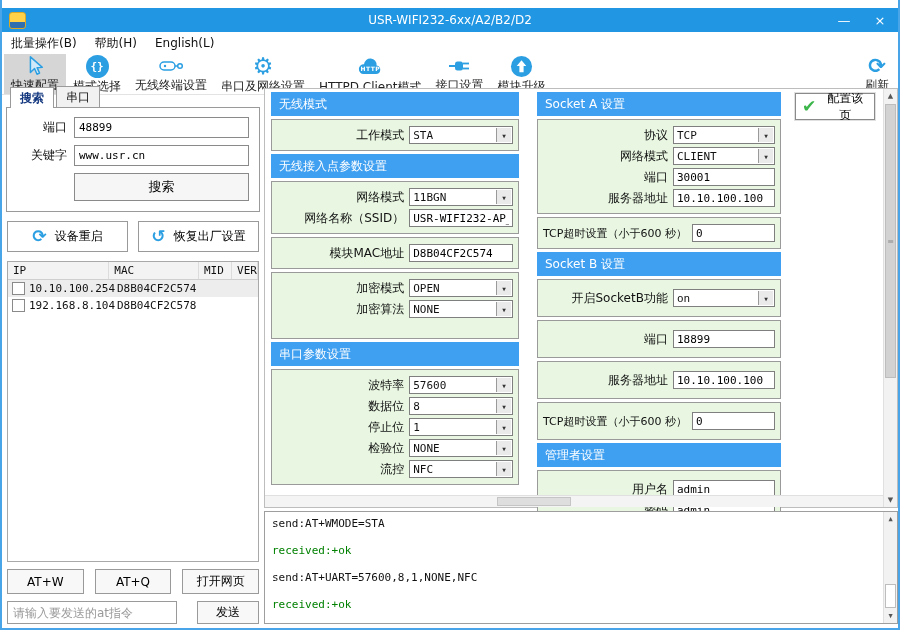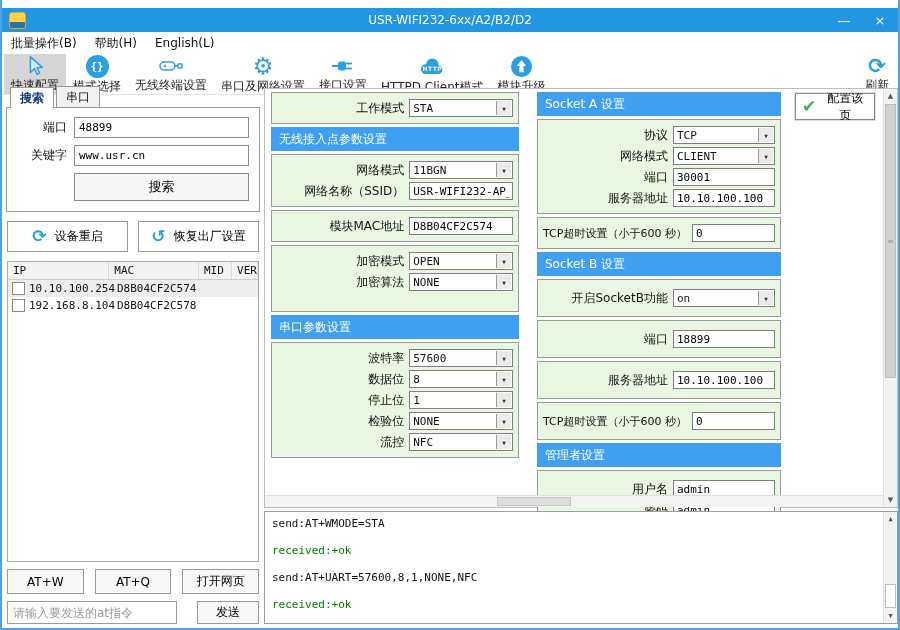--- a/index.html
+++ b/index.html
@@ -149,39 +149,39 @@
       <span>无线终端设置</span>
     </div>
     <div class="tb-item">
       <span class="ticon">
           <span class="glyph-blue gear-g">⚙</span>
         </span>
       <span>串口及网络设置</span>
     </div>
     <div class="tb-item">
       <span class="ticon">
+        <span class="cloud-wrap">
+          <svg width="26" height="24" viewBox="0 0 26 24">
+              <path d="M6.5 19 h12.5 a4.3 4.3 0 0 0 .6-8.55 A6.3 6.3 0 0 0 7 9.2 A4.5 4.5 0 0 0 6.5 19 z" fill="#2b9fe2"></path>
+            </svg>
+          <span class="http-badge">HTTP</span>
+        </span>
+      </span>
+      <span>HTTPD Client模式</span>
+    </div>
+    <div class="tb-item">
+      <span class="ticon">
         <svg width="26" height="20" viewBox="0 0 26 20">
             <line x1="2" y1="10" x2="8" y2="10" stroke="#2b9fe2" stroke-width="2"></line>
             <rect x="8" y="5.5" width="8" height="9" rx="2.5" fill="#2b9fe2"></rect>
             <line x1="16" y1="7.5" x2="22" y2="7.5" stroke="#2b9fe2" stroke-width="1.8"></line>
             <line x1="16" y1="12.5" x2="22" y2="12.5" stroke="#2b9fe2" stroke-width="1.8"></line>
           </svg>
       </span>
       <span>接口设置</span>
-    </div>
-    <div class="tb-item">
-      <span class="ticon">
-        <span class="cloud-wrap">
-          <svg width="26" height="24" viewBox="0 0 26 24">
-              <path d="M6.5 19 h12.5 a4.3 4.3 0 0 0 .6-8.55 A6.3 6.3 0 0 0 7 9.2 A4.5 4.5 0 0 0 6.5 19 z" fill="#2b9fe2"></path>
-            </svg>
-          <span class="http-badge">HTTP</span>
-        </span>
-      </span>
-      <span>HTTPD Client模式</span>
     </div>
     <div class="tb-item">
       <span class="ticon">
         <svg width="23" height="23" viewBox="0 0 24 24">
             <circle cx="12" cy="12" r="11" fill="#2b9fe2"></circle>
             <path d="M12 5.5 L17 11.5 H14.2 V18 H9.8 V11.5 H7 Z" fill="#fff"></path>
           </svg>
       </span>
       <span>模块升级</span>
     </div>
@@ -252,20 +252,21 @@
     </div>
     <div class="cmd-row">
       <input class="cmd-input" placeholder="请输入要发送的at指令" style="">
       <button class="send-btn">发送</button>
     </div>
   </div>
 
   <div class="config">
 
     <div class="col col-mid">
+      <div class="sec-h">无线模式</div>
       <div class="grp">
         <div class="grow">
           <span class="glabel">工作模式</span>
           <div class="gctl gsel">
             <span>STA</span>
             <span class="garrow">▼</span>
           </div>
         </div>
       </div>
       <div class="sec-h">无线接入点参数设置</div>

